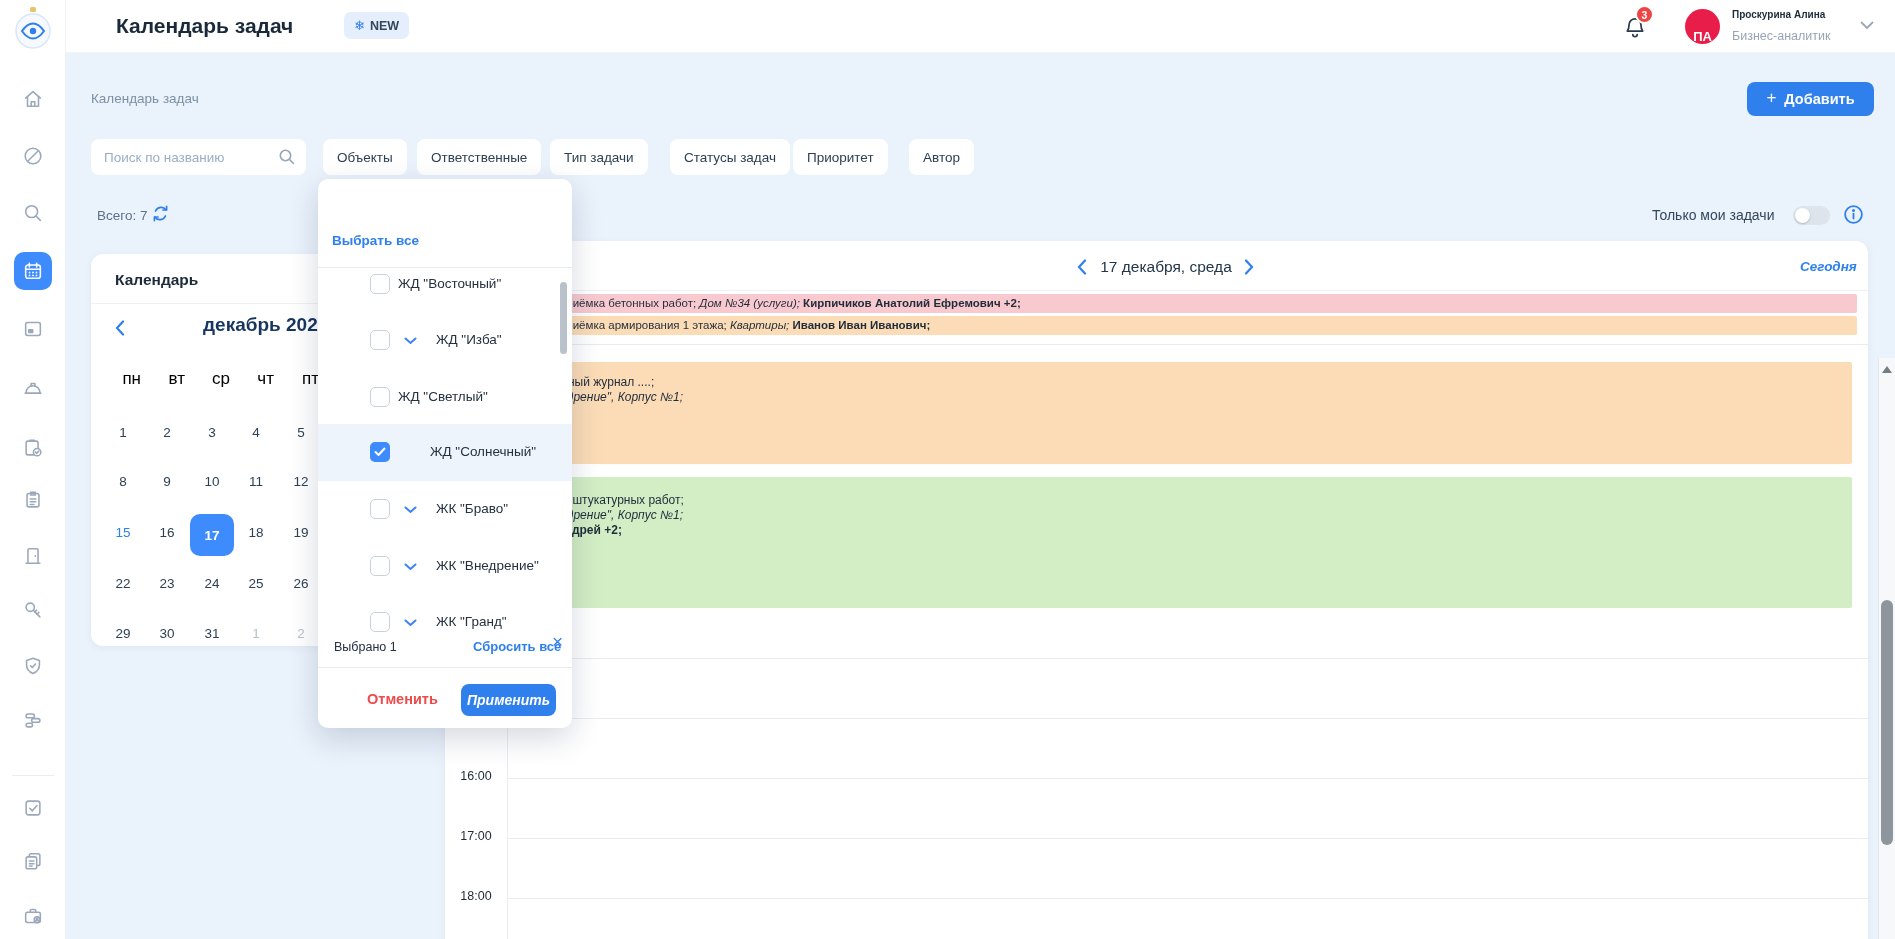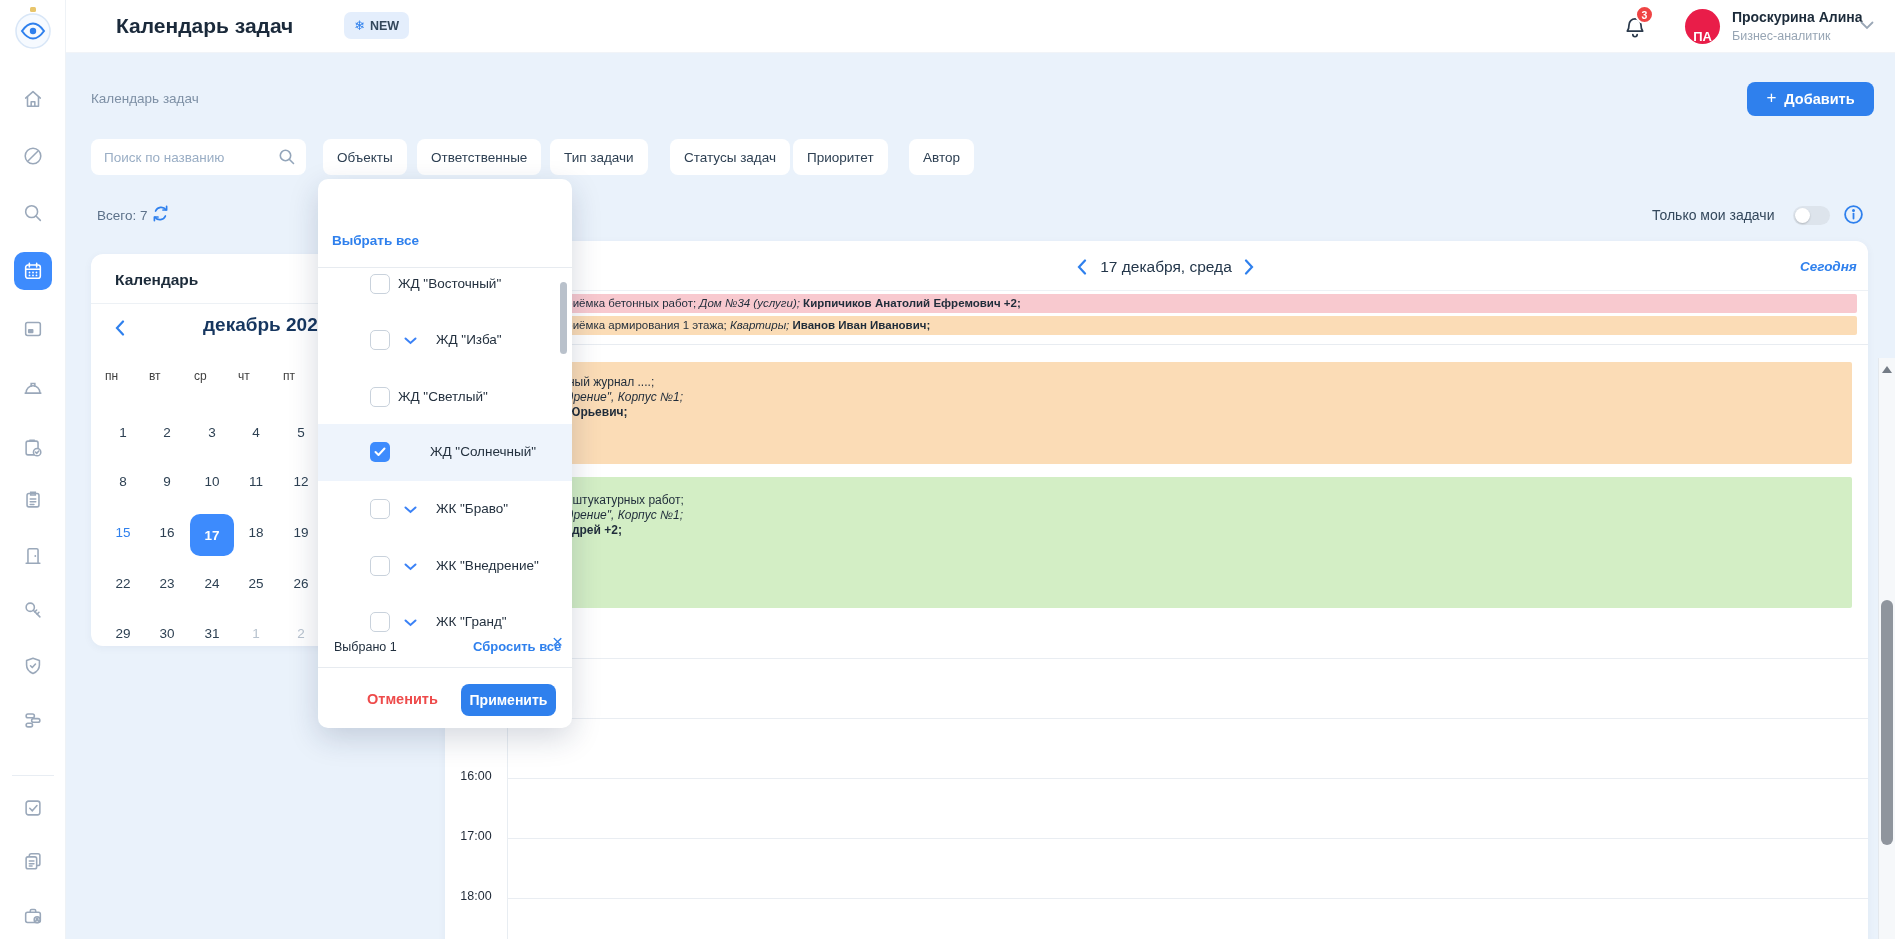--- a/index.html
+++ b/index.html
@@ -17,21 +17,21 @@
   .side-divider { position:absolute; left:12px; width:42px; height:1px; background:#e8edf3; top:775px; }
 
   
   .header { position:absolute; left:66px; top:0; width:1829px; height:53px; background:#fff; z-index:5; border-bottom:1px solid #f1f4f8; }
   .app-title { position:absolute; left:50px; top:14px; font-size:21px; font-weight:700; color:#1b2a3b; }
   .new-badge { position:absolute; left:278px; top:12px; height:27px; background:#e4eefc; border-radius:7px; display:flex; align-items:center; gap:5px; padding:0 10px; font-size:12.5px; font-weight:600; color:#33475b; }
   .new-badge .snow { color:#2f80ed; font-size:13px; }
   .bell { position:absolute; left:1556px; top:13px; width:26px; height:28px; }
   .bell-badge { position:absolute; left:1569px; top:5px; min-width:19px; height:19px; background:#ef4444; border:2px solid #fff; border-radius:10px; color:#fff; font-size:10.5px; font-weight:700; display:flex; align-items:center; justify-content:center; }
   .avatar { position:absolute; left:1619px; top:9px; width:35px; height:35px; border-radius:50%; background:#e91d49; color:#fff; font-size:13px; font-weight:700; display:flex; align-items:flex-end; justify-content:center; }
-  .user-name { position:absolute; left:1666px; top:9px; font-size:14px; font-weight:600; color:#1c2b3a; }
+  .user-name { position:absolute; left:1666px; top:9px; font-size:10px; font-weight:600; color:#1c2b3a; }
   .user-role { position:absolute; left:1666px; top:29px; font-size:12.5px; color:#97a5b4; }
   .user-chevron { position:absolute; left:1794px; top:21px; width:14px; height:9px; }
 
   
   .breadcrumb { position:absolute; left:91px; top:91px; font-size:13.5px; color:#7e90a5; }
   .btn-add { position:absolute; left:1747px; top:82px; width:127px; height:34px; background:#2f80ed; border:none; border-radius:8px; color:#fff; font-size:14.5px; font-weight:600; display:flex; align-items:center; justify-content:center; gap:8px; cursor:pointer; font-family:inherit; }
   .btn-add .plus { font-size:17px; font-weight:400; margin-top:-2px; }
   .search-main { position:absolute; left:91px; top:139px; width:215px; height:36px; background:#fff; border-radius:8px; }
   .search-main input { width:100%; height:100%; border:none; outline:none; background:transparent; border-radius:8px; padding:0 34px 0 13px; font-size:13.5px; font-family:inherit; color:#33475b; }
   .search-main input::placeholder { color:#9aaec5; }
@@ -47,21 +47,21 @@
   
   .card { position:absolute; background:#fff; border-radius:12px; box-shadow:0 2px 8px rgba(30,60,100,.05); }
   .mini-cal { left:91px; top:254px; width:349px; height:392px; }
   .day-card { left:445px; top:241px; width:1423px; height:880px; border-radius:12px 12px 0 0; }
   .card-divider { position:absolute; left:0; right:0; top:49px; height:1px; background:#edf1f5; }
   .panel-title { position:absolute; left:24px; top:17px; font-size:15.5px; font-weight:600; color:#1c2b3a; }
 
   
   .cal-prev { position:absolute; left:24px; top:66px; width:10px; height:16px; cursor:pointer; }
   .cal-month { position:absolute; left:112px; top:60px; font-size:19px; font-weight:700; color:#16365f; }
-  .wd { position:absolute; top:115px; width:36px; text-align:left; font-size:12px; color:#404040; }
+  .wd { position:absolute; top:115px; width:36px; text-align:right; font-size:17px; color:#000000; }
   .dcell { position:absolute; width:36px; height:20px; text-align:center; font-size:13.5px; font-weight:500; color:#2e4153; cursor:pointer; }
   .dcell.today { color:#2f80ed; }
   .dcell.muted { color:#b7c2ce; }
   .dsel { position:absolute; left:99px; top:260px; width:44px; height:42px; background:#3d8bfd; border-radius:10px; color:#fff; font-size:13.5px; font-weight:600; display:flex; align-items:center; justify-content:center; cursor:pointer; }
 
   
   .nav-ch { position:absolute; top:18px; width:10px; height:16px; cursor:pointer; }
   .date-label { position:absolute; left:648px; top:17px; width:146px; text-align:center; font-size:15.5px; font-weight:500; color:#23364a; }
   .today-link { position:absolute; left:1355px; top:18px; font-size:13.5px; font-weight:600; color:#2f80ed; cursor:pointer;font-style:italic; }
   .allday { position:absolute; left:101px; width:1311px; height:19px; border-radius:2px; font-size:11.5px; line-height:19px; color:#1f2c3a; padding-left:12px; white-space:nowrap; overflow:hidden; }
@@ -95,21 +95,21 @@
   .dd-check { position:absolute; left:52px; top:18px; width:20px; height:20px; border:1.5px solid #c9d2dc; border-radius:5px; background:#fff; cursor:pointer; }
   .dd-check.on { border:none; background:#3d8bfd; display:flex; align-items:center; justify-content:center; }
   .dd-chev { position:absolute; left:86px; top:25px; width:13px; height:8px; cursor:pointer; }
   .dd-label { position:absolute; top:20px; font-size:13.5px; color:#24313f; white-space:nowrap; }
   .dd-scrollthumb { position:absolute; right:5px; top:14px; width:7px; height:72px; background:#b9c1cb; border-radius:4px; }
   .dd-selected { position:absolute; left:16px; top:461px; font-size:12.5px; color:#22303f; }
   .dd-reset { position:absolute; left:155px; top:460px; font-size:13px; font-weight:600; color:#2f80ed; cursor:pointer; }
   .dd-x { position:absolute; left:234px; top:453px; font-size:19px; color:#2f80ed; cursor:pointer; line-height:20px; }
   .dd-div2 { position:absolute; left:0; right:0; top:488px; height:1px; background:#e7ebf0; }
   .dd-cancel { position:absolute; left:49px; top:512px; font-size:14.5px; font-weight:600; color:#ee4b4b; background:none; border:none; cursor:pointer; font-family:inherit; }
-  .dd-apply { position:absolute; left:143px; top:505px; width:95px; height:32px; background:#2f80ed; border:none; border-radius:8px; color:#fff; font-size:14px; font-weight:600; cursor:pointer; font-family:inherit; }
+  .dd-apply { position:absolute; left:143px; top:505px; width:95px; height:32px; background:#2f80ed; border:none; border-radius:8px; color:#fff; font-size:14px; font-weight:600; cursor:pointer; font-family:inherit;font-style:italic; }
 
   
   .pg-scroll { position:absolute; left:1878px; top:358px; width:17px; height:581px; background:#f6f8fa; border-left:1px solid #e4e8ed; z-index:8; }
   .pg-arrow { position:absolute; left:3px; top:8px; width:0; height:0; border-left:5px solid transparent; border-right:5px solid transparent; border-bottom:7px solid #747c86; }
   .pg-thumb { position:absolute; left:2px; top:242px; width:12px; height:245px; background:#8f959d; border-radius:6px; cursor:pointer; }
 
   svg { display:block; }
 </style>
 </head>
 <body>
@@ -386,21 +386,20 @@
   <div class="hour-line" style="top:657px"></div>
 
   <div class="hour-label" style="top:468px">15:00</div>
   <div class="hour-label" style="top:528px">16:00</div>
   <div class="hour-label" style="top:588px">17:00</div>
   <div class="hour-label" style="top:648px">18:00</div>
 
   <div class="evblock ev-orange">
     <div class="l1">Подписаный журнал ....;</div>
     <div class="l2">ЖК "Внедрение", Корпус №1;</div>
-    <div class="l3 ind-a">Юрьевич;</div>
   </div>
   <div class="evblock ev-green">
     <div class="l1">Приёмка штукатурных работ;</div>
     <div class="l2">ЖК "Внедрение", Корпус №1;</div>
     <div class="l3 ind-b">Андрей +2;</div>
   </div>
 </div>
 
 <div class="dropdown">
   <div class="dd-selectall">Выбрать все</div>

